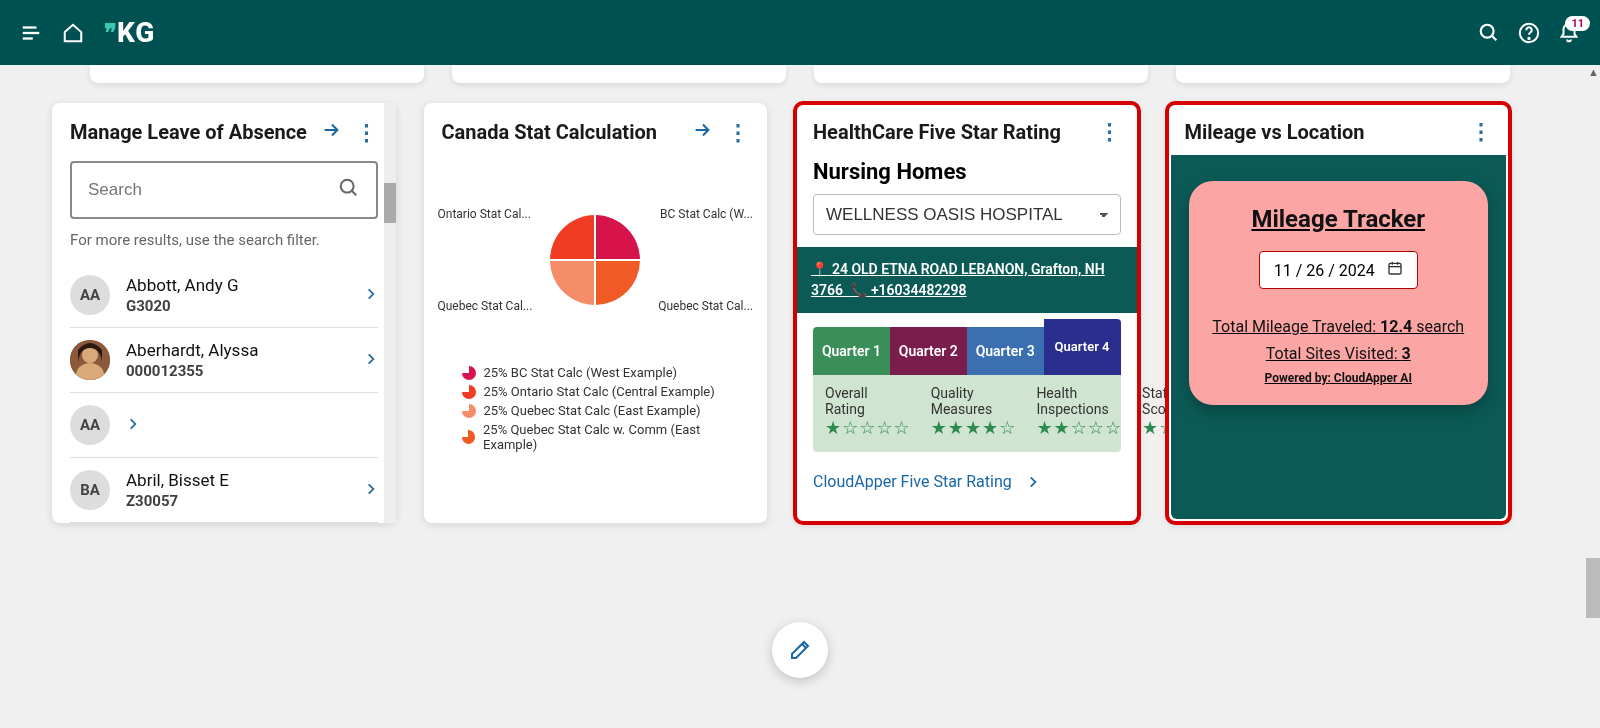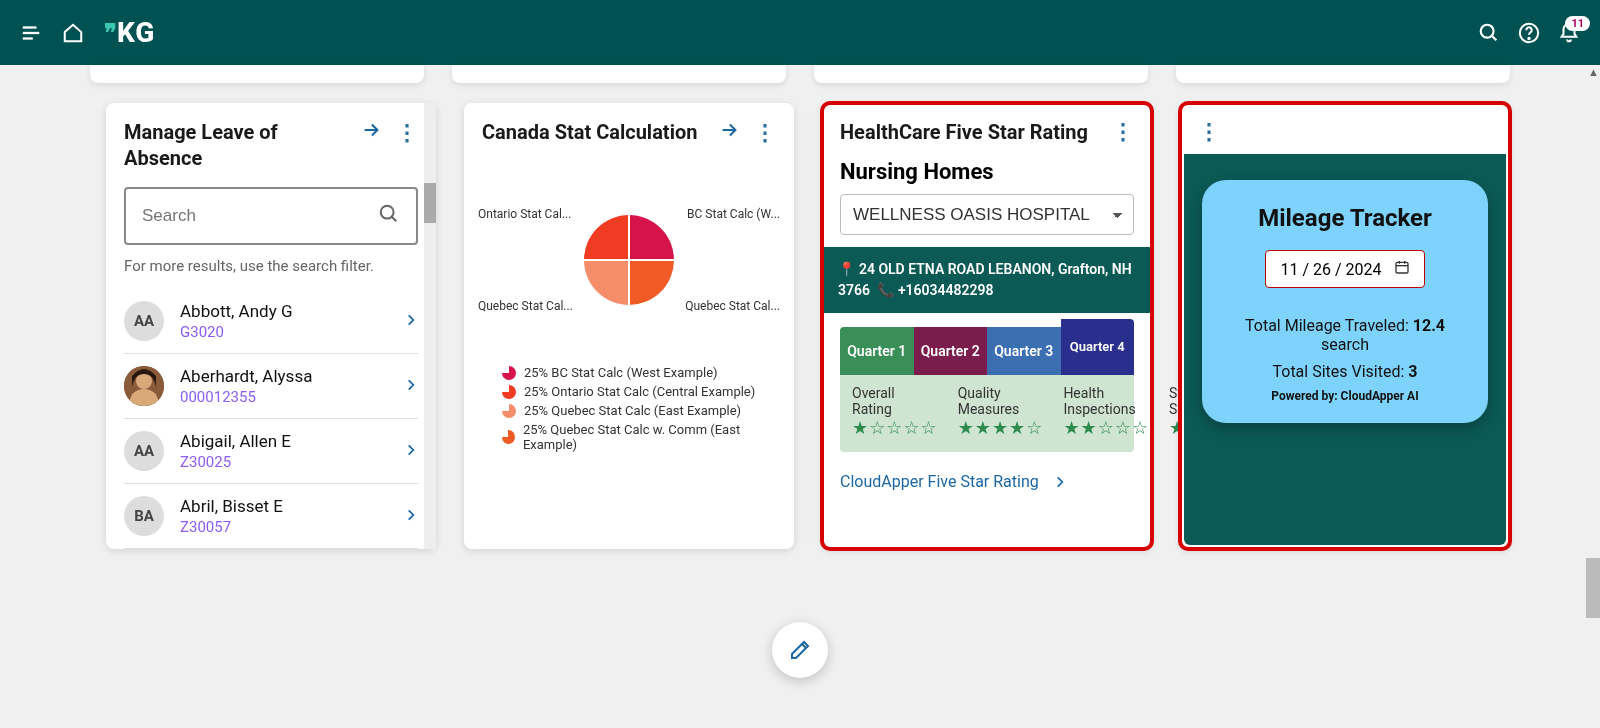--- a/index.html
+++ b/index.html
@@ -32,21 +32,21 @@
     color: #b00060;
     border-radius: 10px;
     font-size: 11px;
     font-weight: 700;
     padding: 1px 6px;
     min-width: 20px;
     text-align: center;
   }
 
   .dashboard {
-    padding: 0 90px 30px 106px;
+    padding: 0 90px 30px 52px;
     display: flex;
     gap: 28px;
     margin-top: -10px;
     position: relative;
   }
   .card-row-top {
     padding: 0 90px;
     display: flex;
     gap: 28px;
   }
@@ -116,21 +116,21 @@
   }
   .avatar {
     width: 40px; height: 40px; border-radius: 50%;
     background: #ddd; display: flex; align-items: center; justify-content: center;
     font-weight: 700; color: #444; font-size: 15px; margin-right: 16px;
     flex-shrink: 0;
   }
   .avatar.photo { background: #8b5a3a; color: #fff; overflow: hidden; }
   .person-info { flex: 1; }
   .person-name { font-size: 17px; color: #111; }
-  .person-sub { font-size: 15px; color: #8b5cf6; margin-top: 2px; }
+  .person-sub { font-size: 15px; color: #404040; margin-top: 2px; font-weight: bold; }
   .chev { color: #1a67a3; }
   .scroll-track { position: absolute; right: 0; top: 0; width: 12px; height: 100%; background: #eee; }
   .scroll-thumb { position: absolute; right: 0; top: 0; width: 12px; height: 40px; background: #aaa; }
 
   
   .stat-body { padding: 10px 18px 20px 18px; flex: 1; }
   .pie-wrap { position: relative; height: 150px; display: flex; align-items: center; justify-content: center; margin: 20px 0 30px 0; }
   .pie {
     width: 90px; height: 90px; border-radius: 50%;
     background: conic-gradient(#d6134b 0 90deg, #f05a24 90deg 180deg, #f58d6b 180deg 270deg, #ef3c23 270deg 360deg);
@@ -160,20 +160,21 @@
     background-repeat: no-repeat;
   }
   .hc-banner {
     margin: 12px -18px 0 -18px;
     background: #0b5a56;
     color: #fff;
     padding: 12px 16px;
     font-size: 14px;
     font-weight: 600;
     line-height: 1.5;
+    text-decoration: underline;
   }
   .hc-quarters { display: flex; margin-top: 14px; }
   .qtab { flex: 1; color: #fff; padding: 10px 4px; font-size: 14px; font-weight: 600; cursor: pointer; display:flex; align-items:center; justify-content:center; line-height:1.2;}
   .q1 { background: #3a8e58; border-radius: 4px 0 0 0; }
   .q2 { background: #7a1d4d; }
   .q3 { background: #3b6fb1; }
   .q4 { background: #2a2f8e; border-radius: 0 4px 0 0; height: 56px; margin-top: -8px; font-size: 13px;}
   .hc-metrics { background: #cfe4d1; padding: 10px 12px 14px 12px; display: grid; grid-template-columns: 1fr 1fr 1fr 1fr; gap: 6px 20px; border-radius: 0 0 4px 4px;}
   .metric-label { font-size: 14px; color: #333; }
   .stars { color: #2e8b4e; font-size: 18px; letter-spacing: 1px; }
@@ -182,25 +183,26 @@
   
   .mileage-outer.card { padding: 0; }
   .mileage-body {
     background: #0b5a56;
     margin: 0 4px 4px 4px;
     border-radius: 0 0 6px 6px;
     padding: 26px 18px 26px 18px;
     flex: 1;
   }
   .tracker-card {
-    background: #7dd3fc;
+    background: #fca5a5;
     border-radius: 24px;
     box-shadow: 0 6px 14px rgba(0,0,0,0.25);
     padding: 24px 20px 20px 20px;
     text-align: center;
+    text-decoration: underline;
   }
   .tracker-title { font-size: 24px; font-weight: 700; color: #111; margin-bottom: 18px; }
   .date-input {
     border: 1px solid #b00; border-radius: 4px; padding: 8px 14px;
     font-size: 16px; background: #fff; display: inline-flex; align-items: center; gap: 12px;
     margin-bottom: 20px;
   }
   .mline { font-size: 16px; color: #111; margin: 8px 0; }
   .mline .bold { font-weight: 700; }
   .log-btn {
@@ -326,24 +328,20 @@
             <div class="person-info">
               <div class="person-name">Aberhardt, Alyssa</div>
               <div class="person-sub">000012355</div>
             </div>
             <span class="chev"><svg width="14" height="14" viewBox="0 0 24 24" fill="none" stroke="#1a67a3" stroke-width="3">
                 <path d="M8 4l8 8-8 8"></path>
               </svg></span>
           </div>
           <div class="person-row">
             <div class="avatar">AA</div>
-            <div class="person-info">
-              <div class="person-name">Abigail, Allen E</div>
-              <div class="person-sub">Z30025</div>
-            </div>
             <span class="chev"><svg width="14" height="14" viewBox="0 0 24 24" fill="none" stroke="#1a67a3" stroke-width="3">
                 <path d="M8 4l8 8-8 8"></path>
               </svg></span>
           </div>
           <div class="person-row">
             <div class="avatar">BA</div>
             <div class="person-info">
               <div class="person-name">Abril, Bisset E</div>
               <div class="person-sub">Z30057</div>
             </div>
@@ -445,20 +443,21 @@
         <span>CloudApper Five Star Rating</span>
         <svg width="14" height="14" viewBox="0 0 24 24" fill="none" stroke="#1a67a3" stroke-width="3">
             <path d="M8 4l8 8-8 8"></path>
           </svg>
       </div>
     </div>
   </div>
 
   <div class="card highlight mileage-outer">
     <div class="card-header">
+      <div class="card-title">Mileage vs Location</div>
       <div class="card-actions">
         <span class="kebab">⋮</span>
       </div>
     </div>
     <div class="mileage-body">
       <div class="tracker-card">
         <div class="tracker-title">Mileage Tracker</div>
         <div class="date-input">
           <span>11 / 26 / 2024</span>
           <span>

